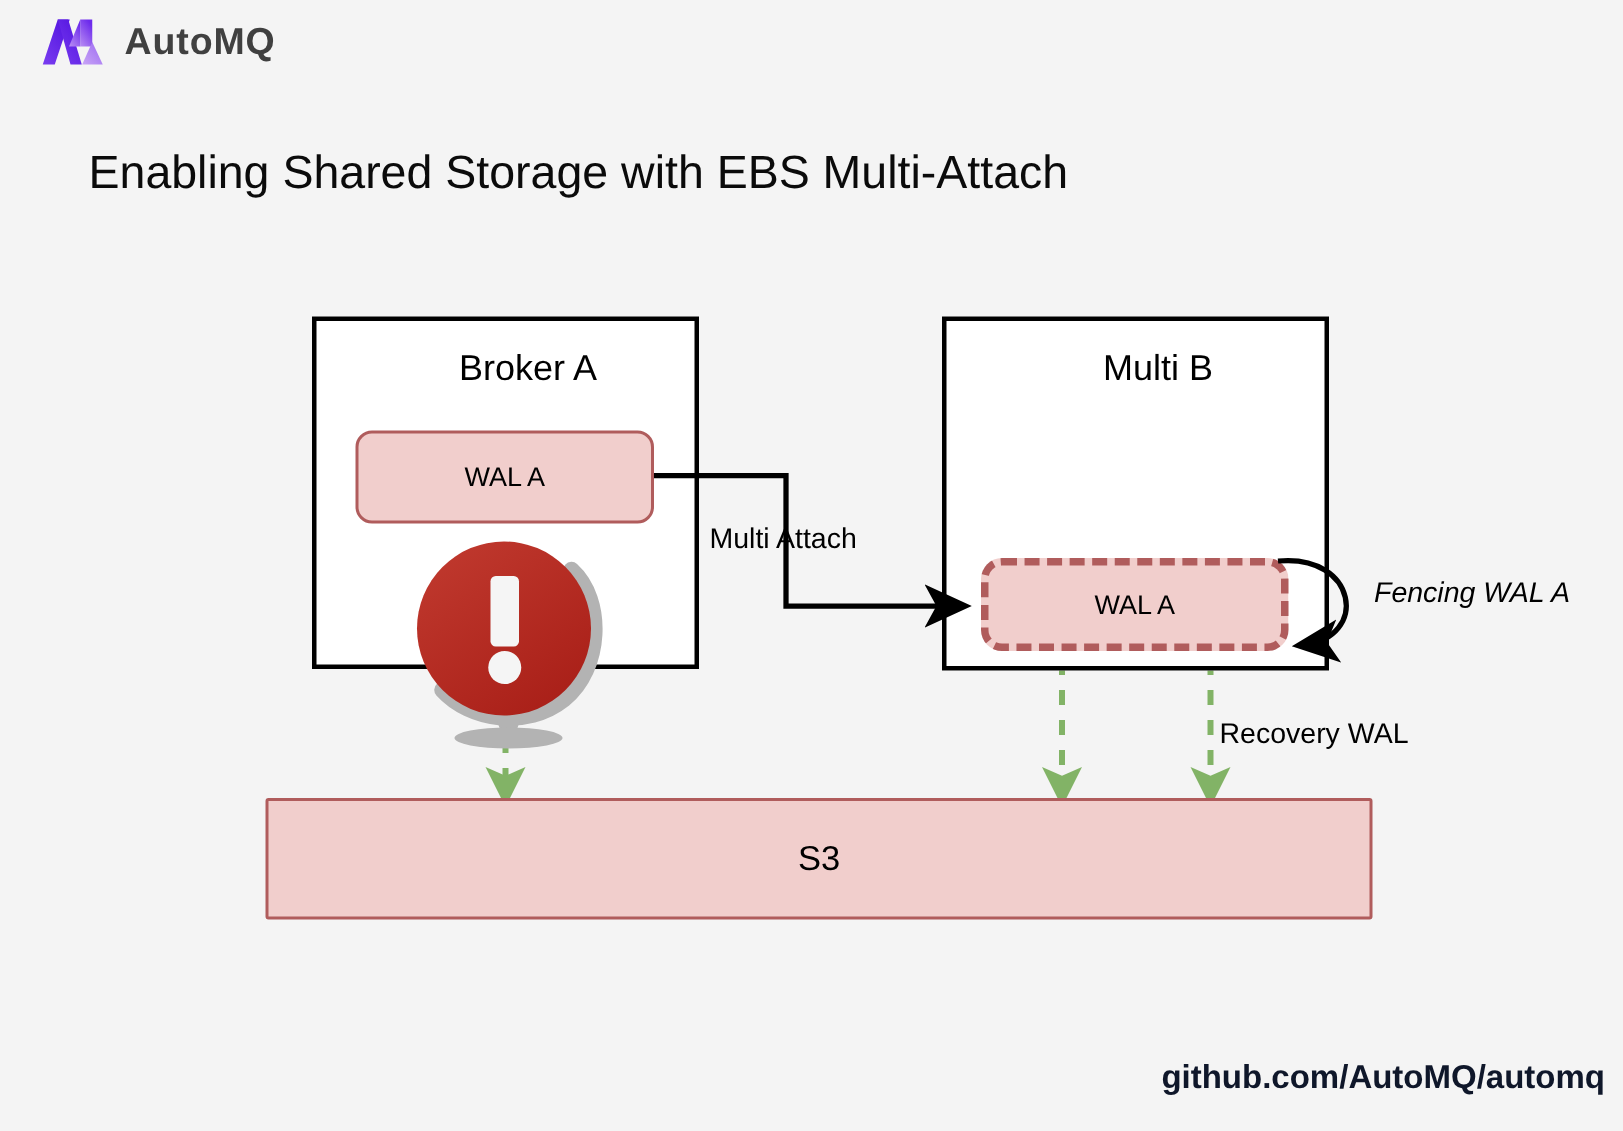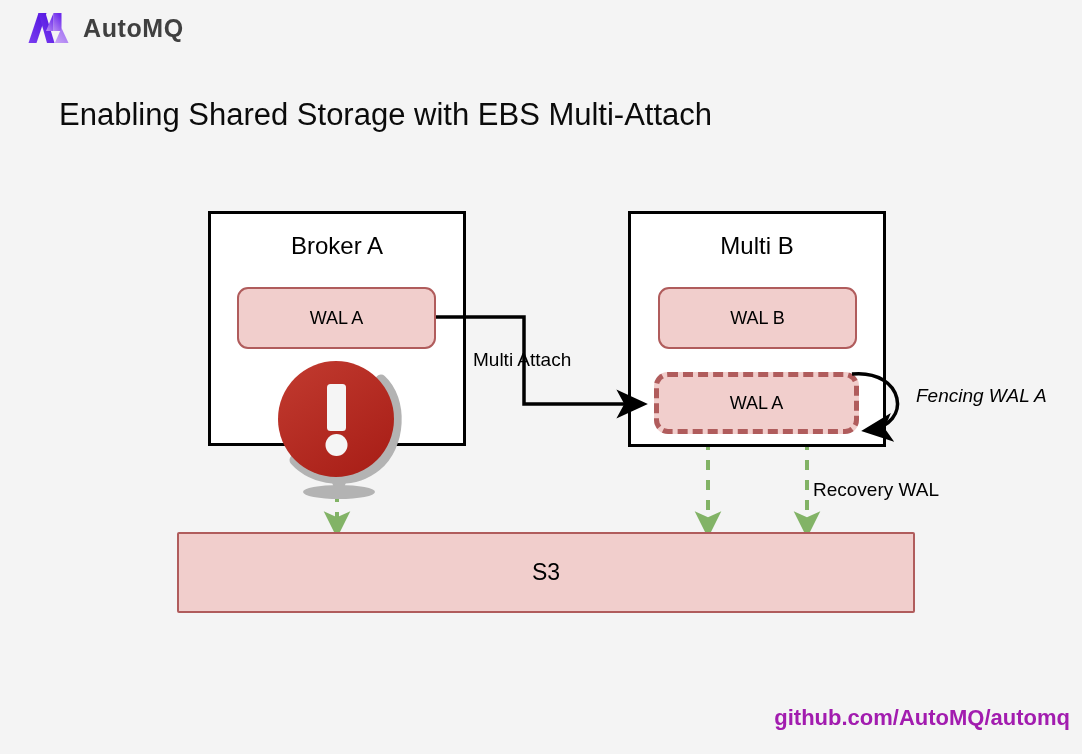--- a/index.html
+++ b/index.html
@@ -46,21 +46,21 @@
     white-space: nowrap;
     margin-top: 16px;
   }
 
   #footer-link {
     position: absolute;
     right: 12px;
     top: 705px;
     font-size: 22px;
     font-weight: 700;
-    color: #a21caf;
+    color: #0f172a;
     white-space: nowrap;
   }
 
   
   #canvas {
     position: absolute;
     left: 0; top: 0;
     width: 1082px;
     height: 754px;
   }
@@ -73,20 +73,21 @@
     box-sizing: border-box;
   }
   .broker-title {
     position: absolute;
     left: 0;
     width: 100%;
     text-align: center;
     font-size: 24px;
     color: #000;
     white-space: nowrap;
+    padding-left: 15px;
   }
 
   
   .wal-box {
     position: absolute;
     box-sizing: border-box;
     background: #f1ceccff;
     border: 2px solid #b05c5c;
     border-radius: 11px;
     display: flex;
@@ -185,23 +186,20 @@
   </div>
 
   <div class="wal-box z-boxes" style="left:237px; top:287px; width:199px; height:62px;">
     <span>WAL A</span>
   </div>
 
   <div class="broker-box z-boxes" style="left:628px; top:211px; width:258px; height:236px;">
     <div class="broker-title" style="top:18px;">Multi B</div>
   </div>
 
-  <div class="wal-box z-boxes" style="left:658px; top:287px; width:199px; height:62px;">
-    <span>WAL B</span>
-  </div>
 
   <div class="wal-box dashed z-boxes" style="left:654px; top:372px; width:205px; height:62px;">
     <span>WAL A</span>
   </div>
 
   <div class="s3-box z-boxes" style="left:177px; top:532px; width:738px; height:81px;">
     <span>S3</span>
   </div>
 
   <svg class="overlay" id="layer-black">

